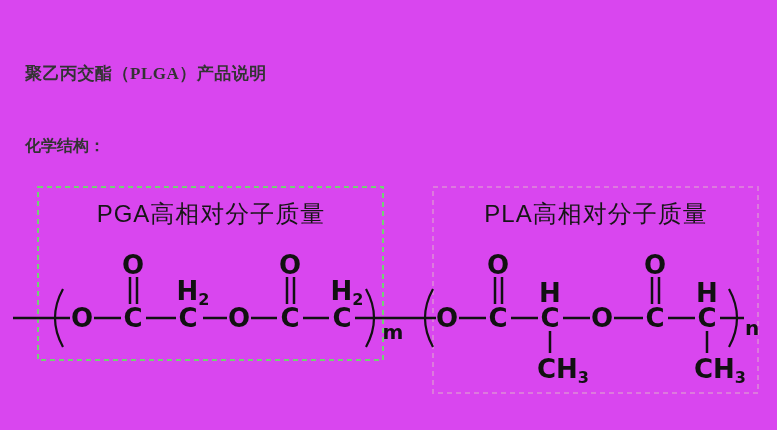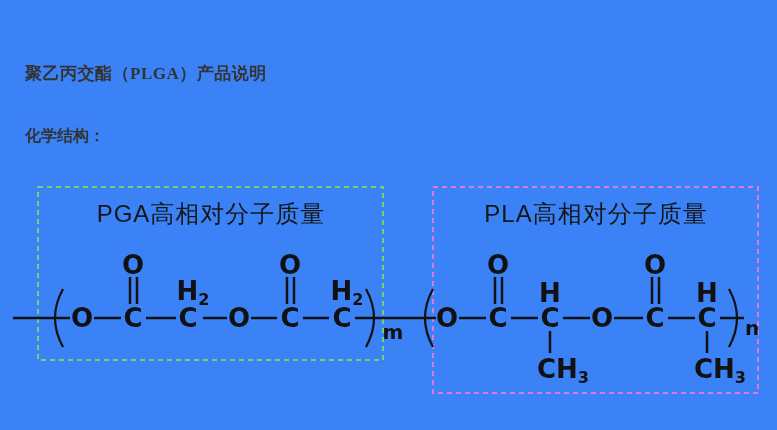--- a/index.html
+++ b/index.html
@@ -8,36 +8,36 @@
     background: #ffffff;
     width: 777px;
     height: 430px;
     overflow: hidden;
     font-family: "Liberation Serif", "DejaVu Serif", serif;
   }
   .page {
     position: relative;
     width: 777px;
     height: 430px;
-    background: #3b82f6;
+    background: #d946ef;
   }
   .doc-title {
     position: absolute;
     left: 25px;
     top: 62px;
     font-size: 17px;
     font-weight: bold;
     color: #333333;
     letter-spacing: 0.5px;
     white-space: nowrap;
   }
   .section-label {
     position: absolute;
     left: 25px;
-    top: 126px;
+    top: 136px;
     font-size: 16px;
     font-weight: bold;
     color: #333333;
     white-space: nowrap;
   }
   .structure-svg {
     position: absolute;
     left: 0;
     top: 170px;
   }

